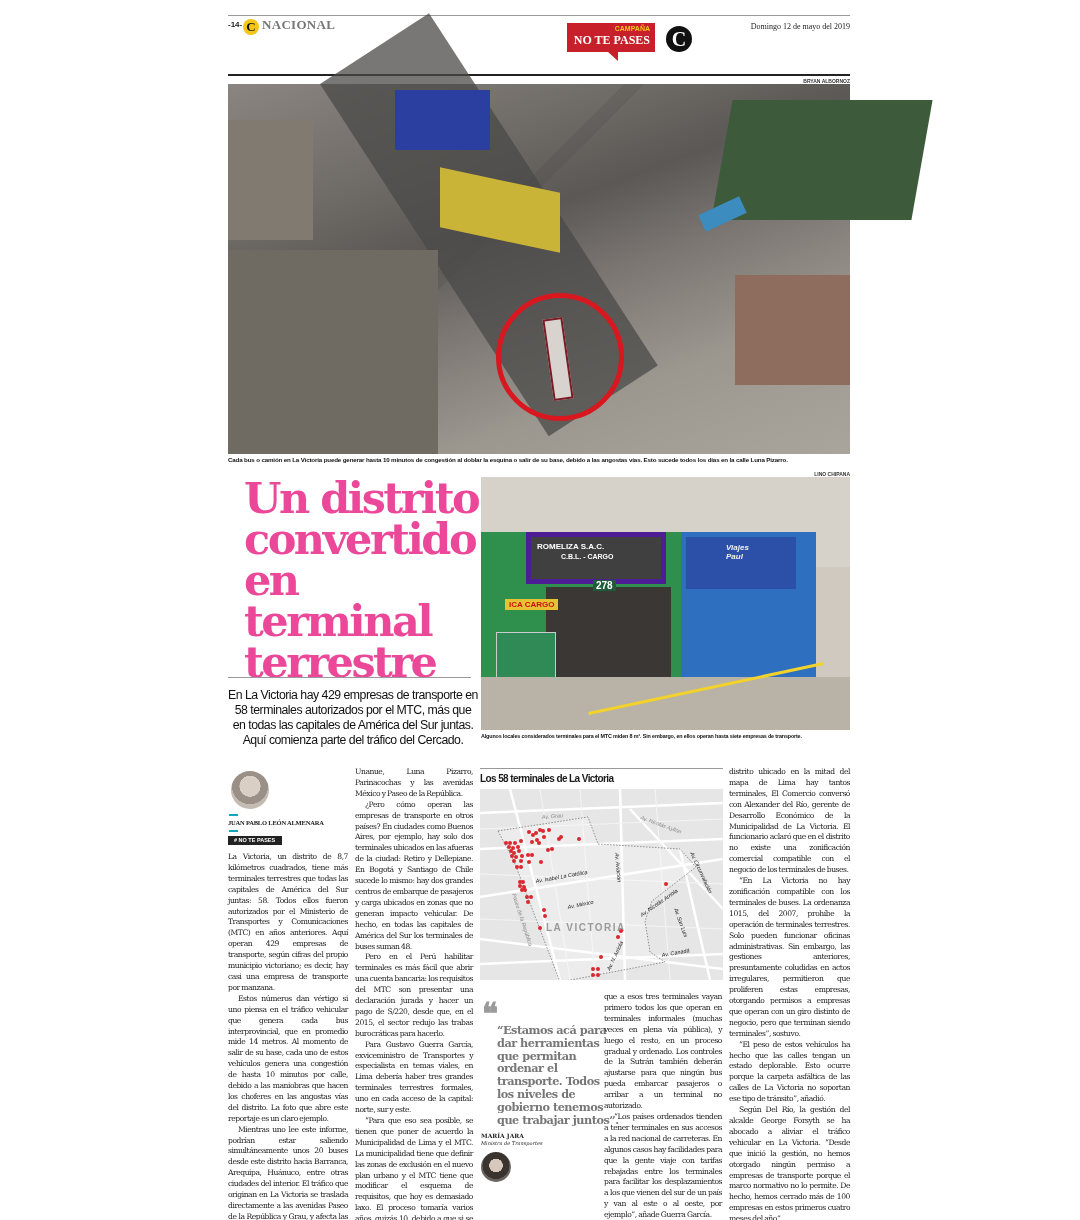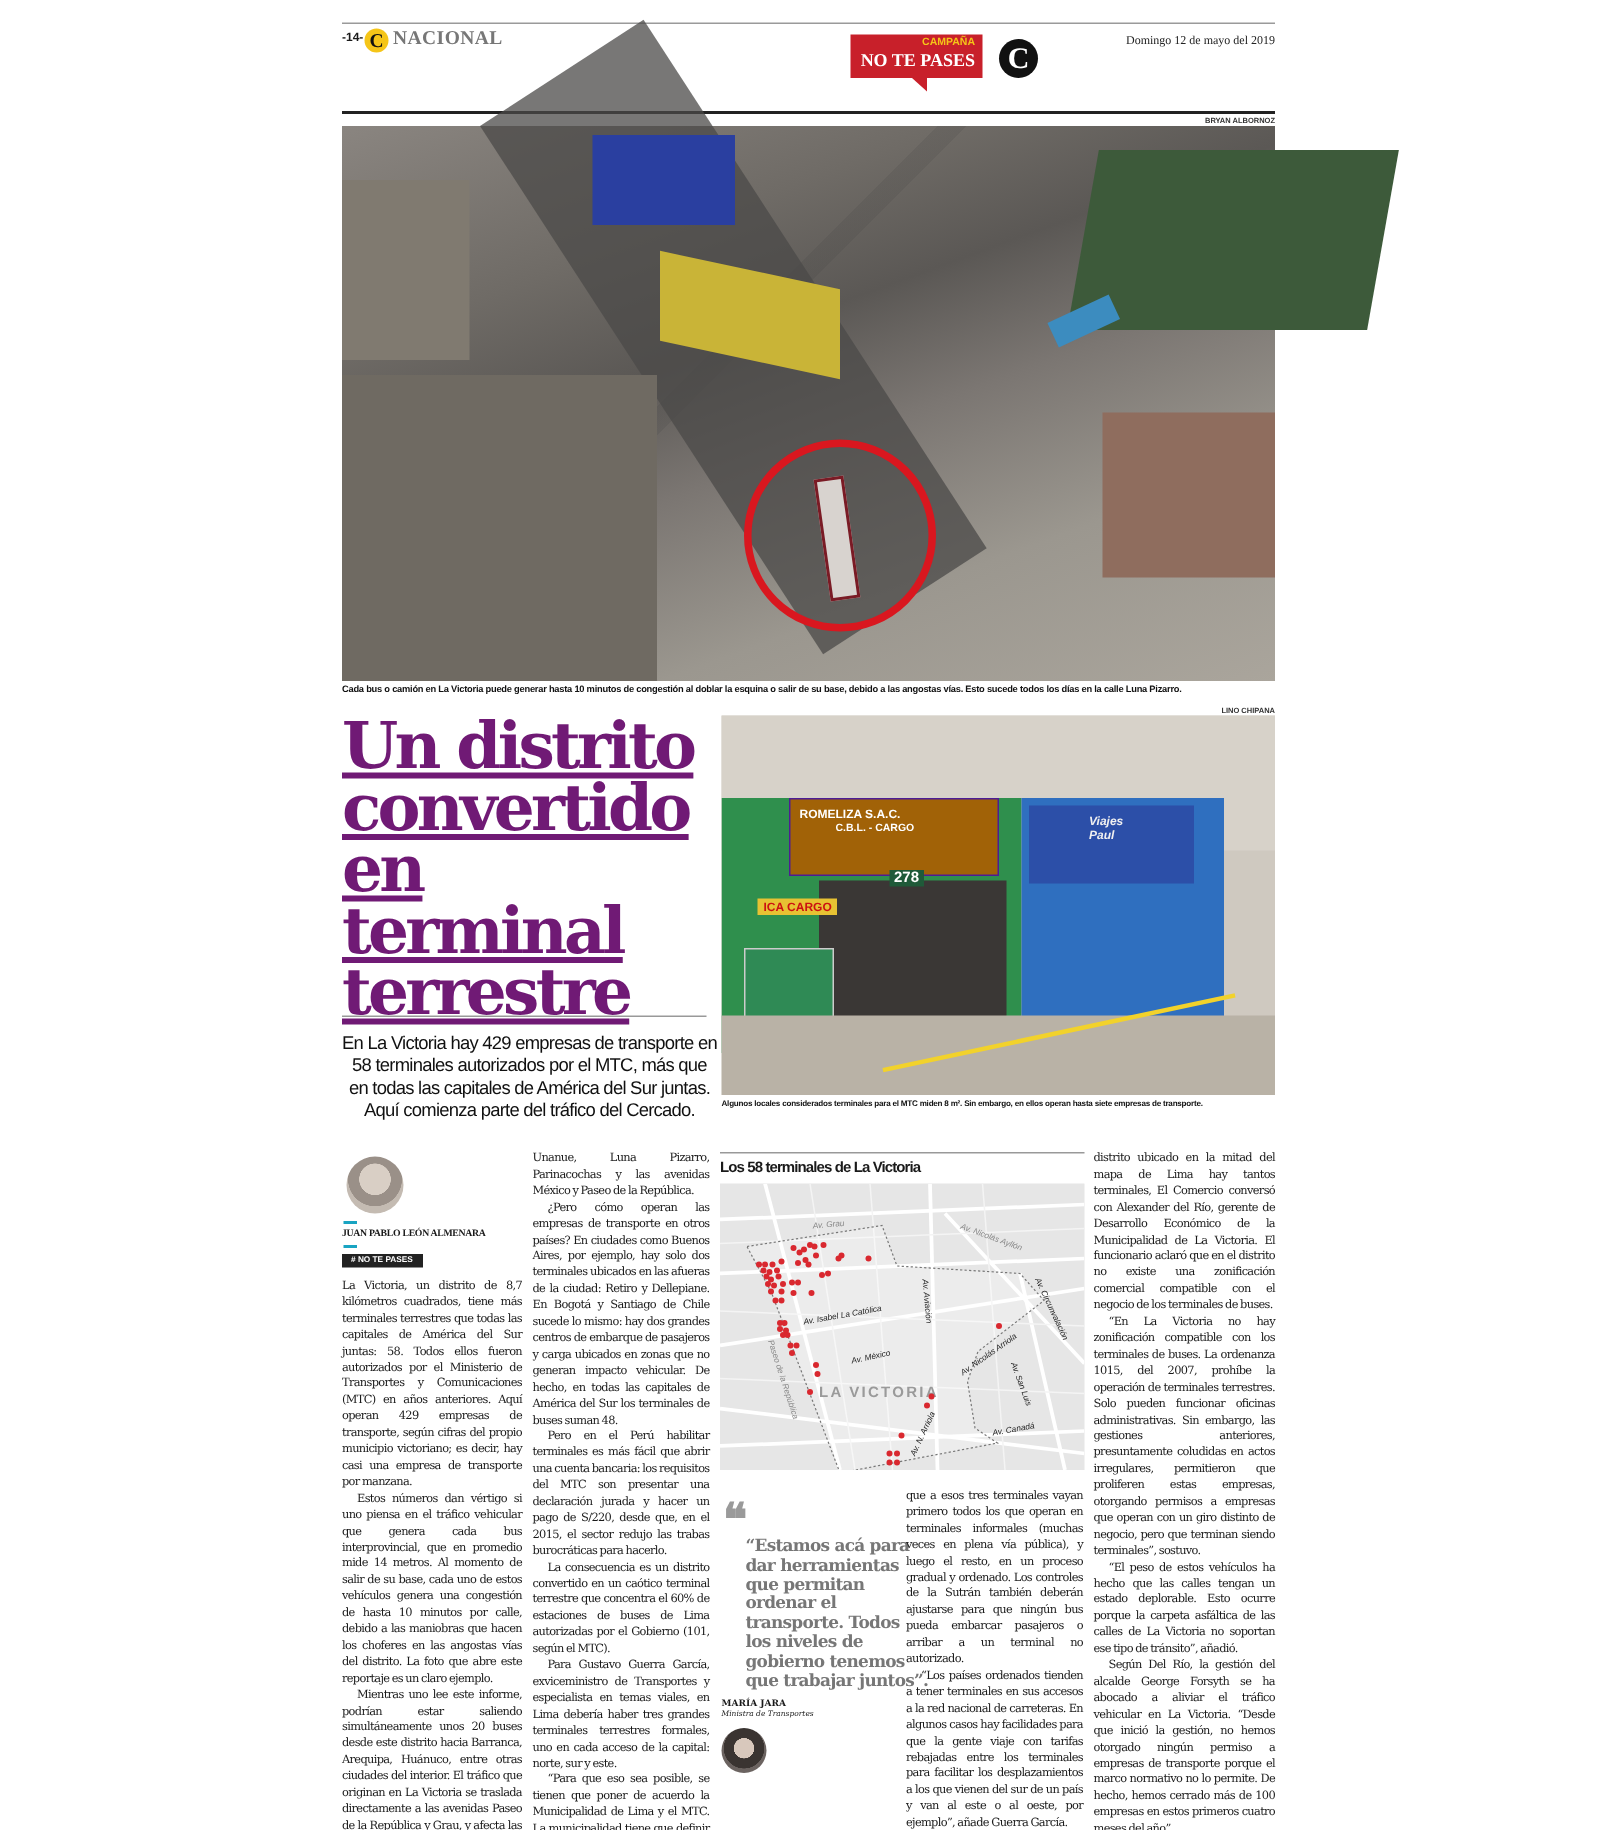--- a/index.html
+++ b/index.html
@@ -34,30 +34,30 @@
   .p1-bluebus { left: 700px; top: 205px; width: 45px; height: 18px; background: #3c8cbf; transform: rotate(-25deg); }
   .p1-road { left: 320px; top: 84px; width: 130px; height: 420px; background: #4b4a48; transform: rotate(-33deg); transform-origin: top left; opacity: .75; }
   .p1-roof { left: 228px; top: 250px; width: 210px; height: 204px; background: #6f6a62; }
   .p1-roof2 { left: 228px; top: 120px; width: 85px; height: 120px; background: #807a70; }
   .p1-pinkblock { left: 735px; top: 275px; width: 115px; height: 110px; background: #8f6d5e; }
   .p1-bus { left: 548px; top: 318px; width: 20px; height: 82px; background: #d8d3cf; border: 2px solid #7a1b25; transform: rotate(-8deg); }
   .circle { left: 496px; top: 293px; width: 128px; height: 128px; border: 5px solid #d9171f; border-radius: 50%; }
   .caption { font: bold 6.2px "Liberation Sans", sans-serif; color: #111; letter-spacing: -0.15px; }
 
   
-  .headline { left: 228px; top: 478px; width: 250px; font: bold 43px/41px "DejaVu Serif", serif; letter-spacing: -2.5px; color: #701a75; text-decoration: underline; }
+  .headline { left: 244px; top: 478px; width: 250px; font: bold 43px/41px "DejaVu Serif", serif; letter-spacing: -2.5px; color: #ec4899; }
   .lede-rule { left: 228px; top: 677px; width: 243px; height: 1px; background: #999; }
   .lede { left: 228px; top: 688px; width: 250px; font: 12.3px/15px "Liberation Sans", sans-serif; letter-spacing: -0.5px; color: #111; text-align: center; }
 
   
   .photo2 { left: 481px; top: 477px; width: 369px; height: 253px; overflow: hidden; background: #cfc9c0; }
   .p2-wall { left: 0; top: 0; width: 369px; height: 90px; background: #d7d2c9; }
   .p2-green { left: 0; top: 55px; width: 200px; height: 170px; background: #2f8f4d; }
   .p2-blue { left: 200px; top: 55px; width: 135px; height: 150px; background: #2f6fbf; }
-  .p2-sign1 { left: 45px; top: 55px; width: 140px; height: 52px; background: #a16207; border: 1px solid #4c1d95; }
+  .p2-sign1 { left: 45px; top: 55px; width: 140px; height: 52px; background: #404040; border: 5px solid #4c1d95; }
   .p2-sign2 { left: 205px; top: 60px; width: 110px; height: 52px; background: #2c4fa8; }
   .p2-door { left: 65px; top: 110px; width: 125px; height: 95px; background: #3a3735; }
   .p2-street { left: 0; top: 200px; width: 369px; height: 53px; background: #b9b2a6; }
   .p2-tape { left: 105px; top: 210px; width: 240px; height: 3px; background: #f2d22b; transform: rotate(-12deg); }
   .p2-board { left: 15px; top: 155px; width: 60px; height: 80px; background: #2f8a55; border: 1px solid #ccc; }
   .p2-num { left: 112px; top: 103px; font: bold 10px "Liberation Sans", sans-serif; color: #fff; background: #1f5a39; padding: 0 3px; }
   .p2-signtext { font: bold 8px "Liberation Sans", sans-serif; color: #fff; }
 
   
   .avatar { left: 231px; top: 771px; width: 38px; height: 38px; border-radius: 50%; background: radial-gradient(circle at 50% 40%, #d9cfc5 0 35%, #9a9088 36% 60%, #c4bbb2 61%); }
@@ -152,21 +152,20 @@
   <p class="noindent">La Victoria, un distrito de 8,7 kilómetros cuadrados, tiene más terminales terrestres que todas las capitales de América del Sur juntas: 58. Todos ellos fueron autorizados por el Ministerio de Transportes y Comunicaciones (MTC) en años anteriores. Aquí operan 429 empresas de transporte, según cifras del propio municipio victoriano; es decir, hay casi una empresa de transporte por manzana.</p>
   <p>Estos números dan vértigo si uno piensa en el tráfico vehicular que genera cada bus interprovincial, que en promedio mide 14 metros. Al momento de salir de su base, cada uno de estos vehículos genera una congestión de hasta 10 minutos por calle, debido a las maniobras que hacen los choferes en las angostas vías del distrito. La foto que abre este reportaje es un claro ejemplo.</p>
   <p>Mientras uno lee este informe, podrían estar saliendo simultáneamente unos 20 buses desde este distrito hacia Barranca, Arequipa, Huánuco, entre otras ciudades del interior. El tráfico que originan en La Victoria se traslada directamente a las avenidas Paseo de la República y Grau, y afecta las avenidas 28 de Julio y Abancay.</p>
 
 </div>
 
 <div class="abs col col2">
   <p class="noindent">Unanue, Luna Pizarro, Parinacochas y las avenidas México y Paseo de la República.</p>
   <p>¿Pero cómo operan las empresas de transporte en otros países? En ciudades como Buenos Aires, por ejemplo, hay solo dos terminales ubicados en las afueras de la ciudad: Retiro y Dellepiane. En Bogotá y Santiago de Chile sucede lo mismo: hay dos grandes centros de embarque de pasajeros y carga ubicados en zonas que no generan impacto vehicular. De hecho, en todas las capitales de América del Sur los terminales de buses suman 48.</p>
   <p>Pero en el Perú habilitar terminales es más fácil que abrir una cuenta bancaria: los requisitos del MTC son presentar una declaración jurada y hacer un pago de S/220, desde que, en el 2015, el sector redujo las trabas burocráticas para hacerlo.</p>
-  <p>La consecuencia es un distrito convertido en un caótico terminal terrestre que concentra el 60% de estaciones de buses de Lima autorizadas por el Gobierno (101, según el MTC).</p>
   <p>Para Gustavo Guerra García, exviceministro de Transportes y especialista en temas viales, en Lima debería haber tres grandes terminales terrestres formales, uno en cada acceso de la capital: norte, sur y este.</p>
   <p>“Para que eso sea posible, se tienen que poner de acuerdo la Municipalidad de Lima y el MTC. La municipalidad tiene que definir las zonas de exclusión en el nuevo plan urbano y el MTC tiene que modificar el esquema de requisitos, que hoy es demasiado laxo. El proceso tomaría varios años, quizás 10, debido a que si se revocan las actuales autorizaciones, se tendrían que pagar compensaciones”, dice.</p>
 
 </div>
 
 <div class="abs map-rule"></div>
 <div class="abs map-title">Los 58 terminales de La Victoria</div>
 <div class="abs map">
   <svg viewBox="0 0 243 191">
     <rect width="243" height="191" fill="#e6e6e6"></rect>

